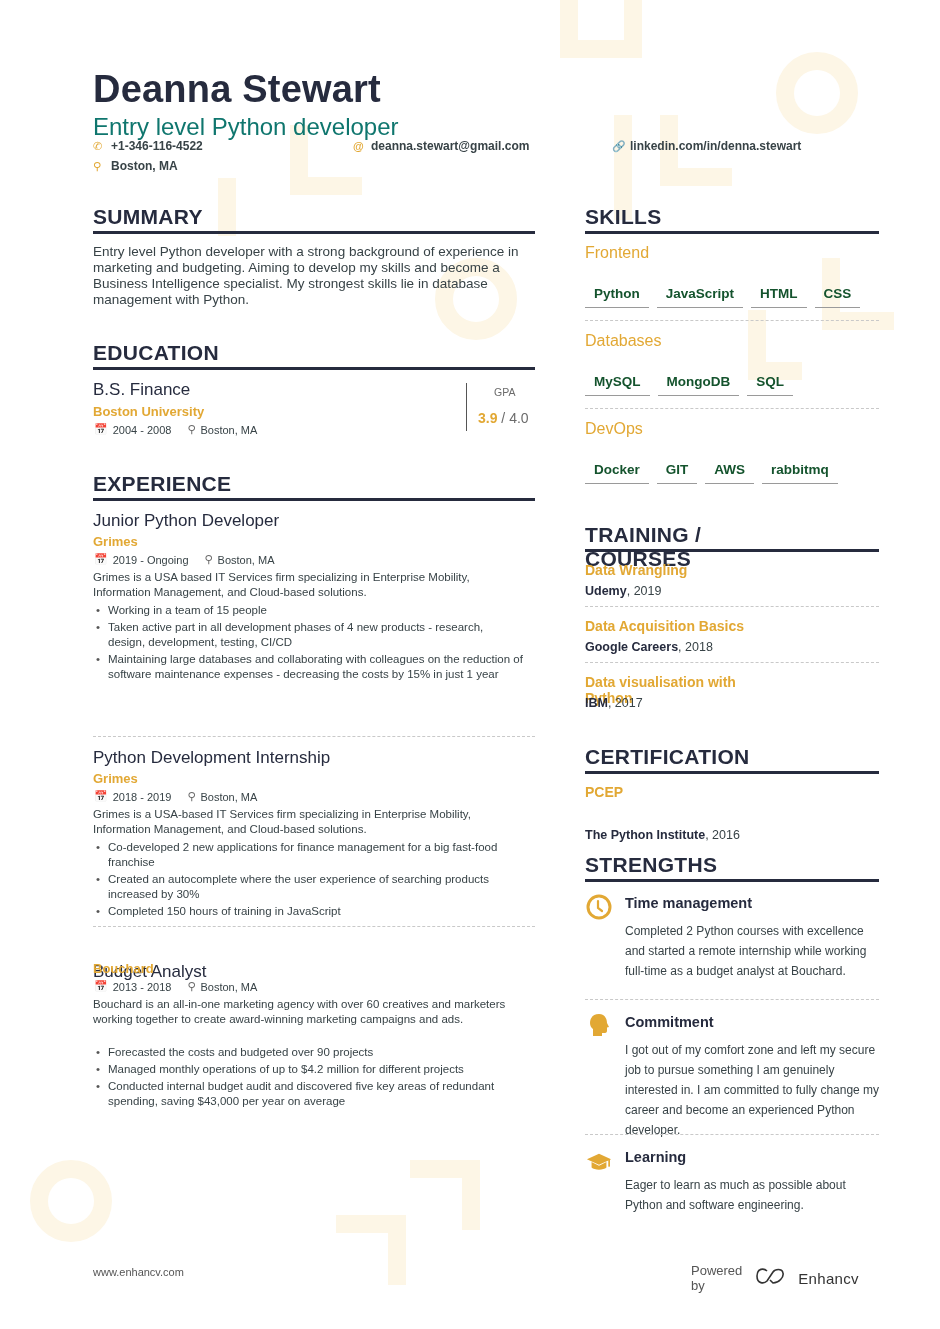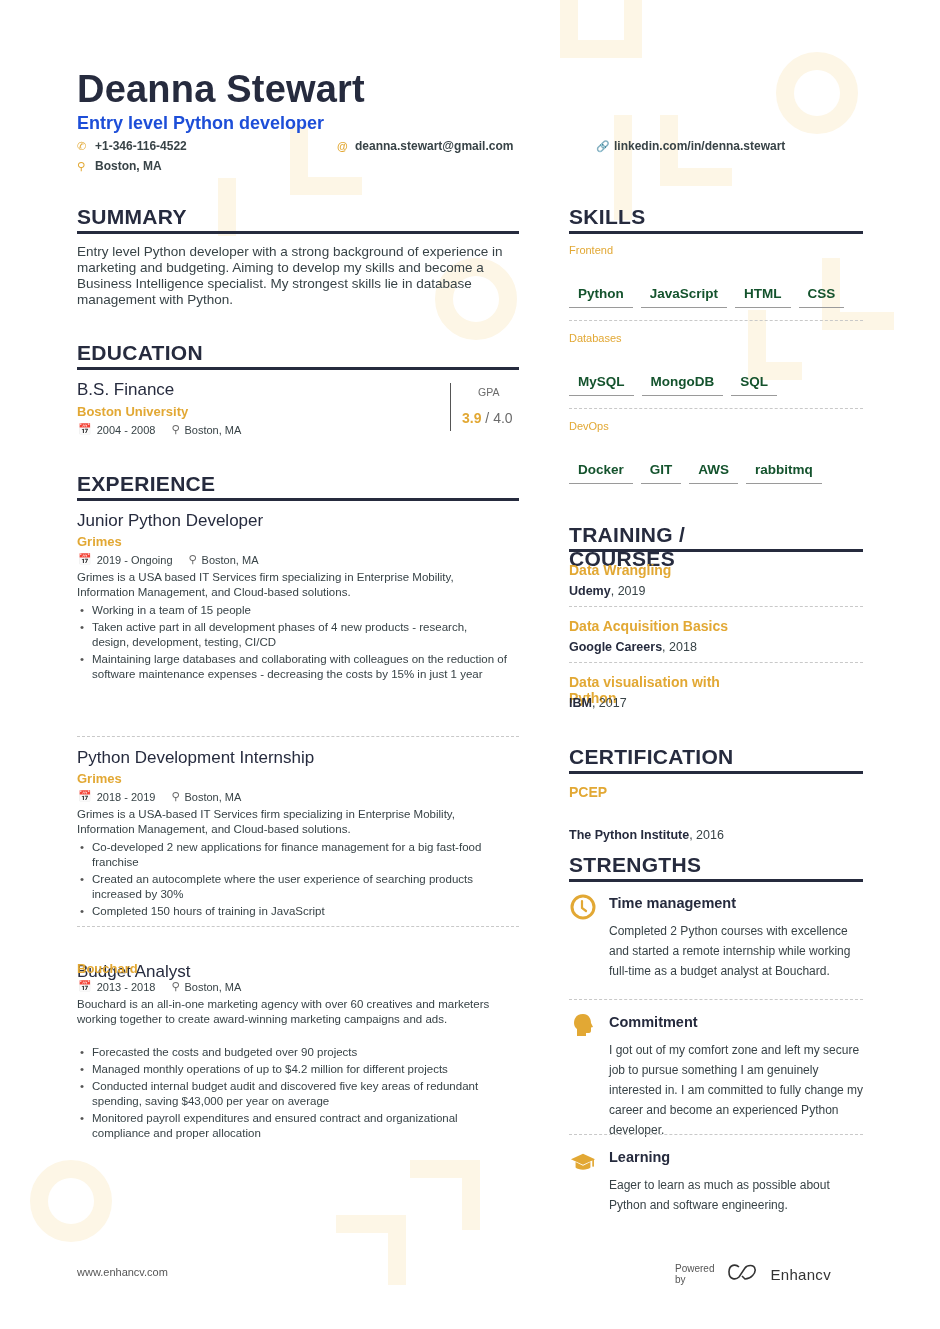--- a/index.html
+++ b/index.html
@@ -5,24 +5,24 @@
   * { box-sizing: border-box; margin: 0; padding: 0; }
   html, body { width: 940px; height: 1329px; background: #ffffff; overflow: hidden; }
   body { position: relative; font-family: "Liberation Sans", "DejaVu Sans", sans-serif; color: #384347; }
 
   
   .deco { position: absolute; z-index: 0; }
   .deco-rect { border: 18px solid #fdf6e6; }
   .deco-ring { border-radius: 50%; border: 18px solid #fdf6e6; }
   .deco-bar { background: #fdf6e6; }
 
-  .page { position: absolute; left: 0; top: 0; width: 769px; height: 1329px; z-index: 1; }
+  .page { position: absolute; left: 16px; top: 0; width: 769px; height: 1329px; z-index: 1; }
 
   .name { position: absolute; left: 77px; top: 68px; font-size: 38px; font-weight: 700; color: #262b3e; letter-spacing: 0.2px; }
-  .headline { position: absolute; left: 77px; top: 113px; font-size: 18px; font-weight: 700; color: #1d4ed8; }
+  .headline { position: absolute; left: 77px; top: 113px; font-size: 24px; font-weight: 400; color: #0f766e; }
 
   .contact { position: absolute; font-size: 12px; font-weight: 700; color: #384347; display: flex; align-items: center; }
   .contact .ic { color: #e2a834; font-size: 11px; width: 18px; display: inline-block; }
 
   .sec-title { position: absolute; font-size: 21px; font-weight: 700; color: #262b3e; letter-spacing: 0.3px; }
   .sec-rule { position: absolute; height: 3px; background: #262b3e; }
 
   .body-text { position: absolute; font-size: 13.5px; line-height: 16px; color: #384347; }
 
   .role { position: absolute; font-size: 17px; color: #262b3e; }
@@ -34,35 +34,35 @@
   .bullets { position: absolute; font-size: 11.5px; line-height: 15px; color: #384347; width: 430px; list-style: none; }
   .bullets li { position: relative; padding-left: 15px; margin-bottom: 2px; }
   .bullets li::before { content: "•"; position: absolute; left: 3px; top: 0; color: #555; }
   .dash { position: absolute; border-top: 1px dashed #c9c9c9; height: 0; }
 
   .gpa-divider { position: absolute; left: 450px; top: 383px; width: 1px; height: 48px; background: #555; }
   .gpa-label { position: absolute; left: 478px; top: 386px; font-size: 10.5px; color: #6b6b6b; }
   .gpa-val { position: absolute; left: 462px; top: 410px; font-size: 14px; color: #6b6b6b; }
   .gpa-val .hl { color: #e2a834; font-weight: 700; }
 
-  .skill-cat { position: absolute; font-size: 11px; color: #e2a834; }
+  .skill-cat { position: absolute; font-size: 16px; color: #e2a834; }
   .tag-row { position: absolute; display: flex; gap: 8px; }
   .tag { font-size: 13.5px; font-weight: 700; color: #14532d; padding: 0 9px 6px 9px; border-bottom: 1px solid #9a9a9a; }
 
   .course-title { position: absolute; font-size: 14px; font-weight: 700; color: #e2a834; }
   .course-sub { position: absolute; font-size: 12.5px; color: #384347; }
   .course-sub b { font-weight: 700; color: #262b3e; }
 
   .str-icon { position: absolute; width: 26px; height: 26px; display: flex; align-items: center; justify-content: center; }
   .str-title { position: absolute; font-size: 14.5px; font-weight: 700; color: #262b3e; }
   .str-desc { position: absolute; font-size: 12px; line-height: 20px; color: #384347; width: 255px; }
 
   .footer-left { position: absolute; left: 77px; top: 1266px; font-size: 11px; color: #555; }
   .footer-right { position: absolute; left: 675px; top: 1263px; display: flex; align-items: center; gap: 12px; }
-  .footer-right .pb { font-size: 10px; color: #555; }
+  .footer-right .pb { font-size: 13px; color: #555; }
   .footer-right .brand { font-size: 15px; color: #333; letter-spacing: 0.3px; }
 </style>
 </head>
 <body>
 
 <div class="deco deco-rect" style="left:560px; top:-20px; width:82px; height:78px;"></div>
 <div class="deco deco-ring" style="left:776px; top:52px; width:82px; height:82px;"></div>
 <div class="deco deco-bar" style="left:290px; top:125px; width:18px; height:70px;"></div>
 <div class="deco deco-bar" style="left:290px; top:177px; width:72px; height:18px;"></div>
 <div class="deco deco-bar" style="left:218px; top:178px; width:18px; height:58px;"></div>
@@ -167,21 +167,20 @@
     <span>2013 - 2018</span>
     <span class="gap"></span>
     <span class="mi">⚲</span>
     <span>Boston, MA</span>
   </div>
   <div class="desc" style="left:77px; top:997px;">Bouchard is an all-in-one marketing agency with over 60 creatives and marketers working together to create award-winning marketing campaigns and ads.</div>
   <ul class="bullets" style="left:77px; top:1045px;">
     <li>Forecasted the costs and budgeted over 90 projects</li>
     <li>Managed monthly operations of up to $4.2 million for different projects</li>
     <li>Conducted internal budget audit and discovered five key areas of redundant spending, saving $43,000 per year on average</li>
-    <li>Monitored payroll expenditures and ensured contract and organizational compliance and proper allocation</li>
   </ul>
 
   <div class="sec-title" style="left:569px; top:205px;">SKILLS</div>
   <div class="sec-rule" style="left:569px; top:231px; width:294px;"></div>
 
   <div class="skill-cat" style="left:569px; top:244px;">Frontend</div>
   <div class="tag-row" style="left:569px; top:286px;">
     <span class="tag">Python</span>
     <span class="tag">JavaScript</span>
     <span class="tag">HTML</span>

